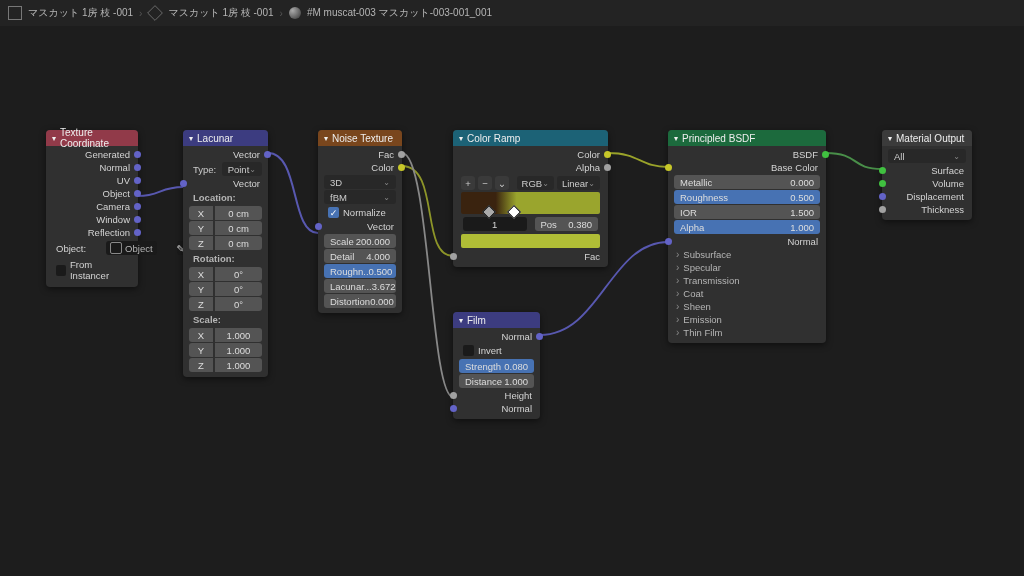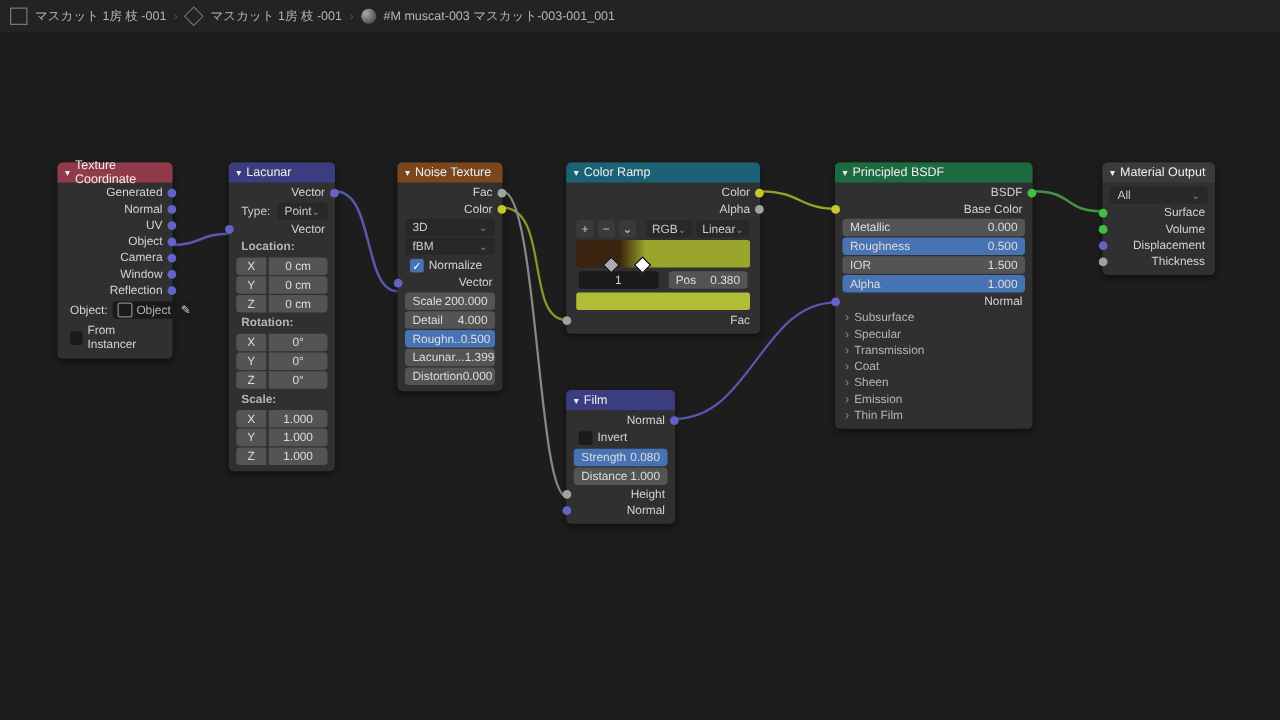--- a/index.html
+++ b/index.html
@@ -125,21 +125,21 @@
   }
   .check {
     display: flex; align-items: center;
     gap: 4px;
     padding: 2px 6px;
   }
   .check .box { width: 11px; height: 11px; background: #4772b3; border-radius: 2px; display: inline-flex; align-items: center; justify-content: center; color: #fff; font-size: 9px; }
   .check .box.off { background: #1a1a1a; }
   .obj-field {
     display: flex; align-items: center;
-    gap: 4px; padding: 2px 6px;
+    gap: 20px; padding: 2px 6px;
   }
   .obj-field .label { flex: 0 0 auto; }
   .obj-field .fld {
     flex: 1; height: 14px;
     background: #1a1a1a;
     border-radius: 3px;
     display: flex; align-items: center;
     padding: 0 4px;
     gap: 3px;
     color: var(--text-dim);
@@ -398,21 +398,21 @@
     <div class="full-inp">
           <span class="l">Detail</span>
           <span class="r">4.000</span>
         </div>
     <div class="full-inp blue">
           <span class="l">Roughn..</span>
           <span class="r">0.500</span>
         </div>
     <div class="full-inp">
           <span class="l">Lacunar...</span>
-          <span class="r">1.399</span>
+          <span class="r">3.672</span>
         </div>
     <div class="full-inp">
           <span class="l">Distortion</span>
           <span class="r">0.000</span>
         </div>
   </div>
 </div>
 
 <div class="node" style="left:453px; top:104px; width:155px;">
   <div class="node-header hc-teal">

